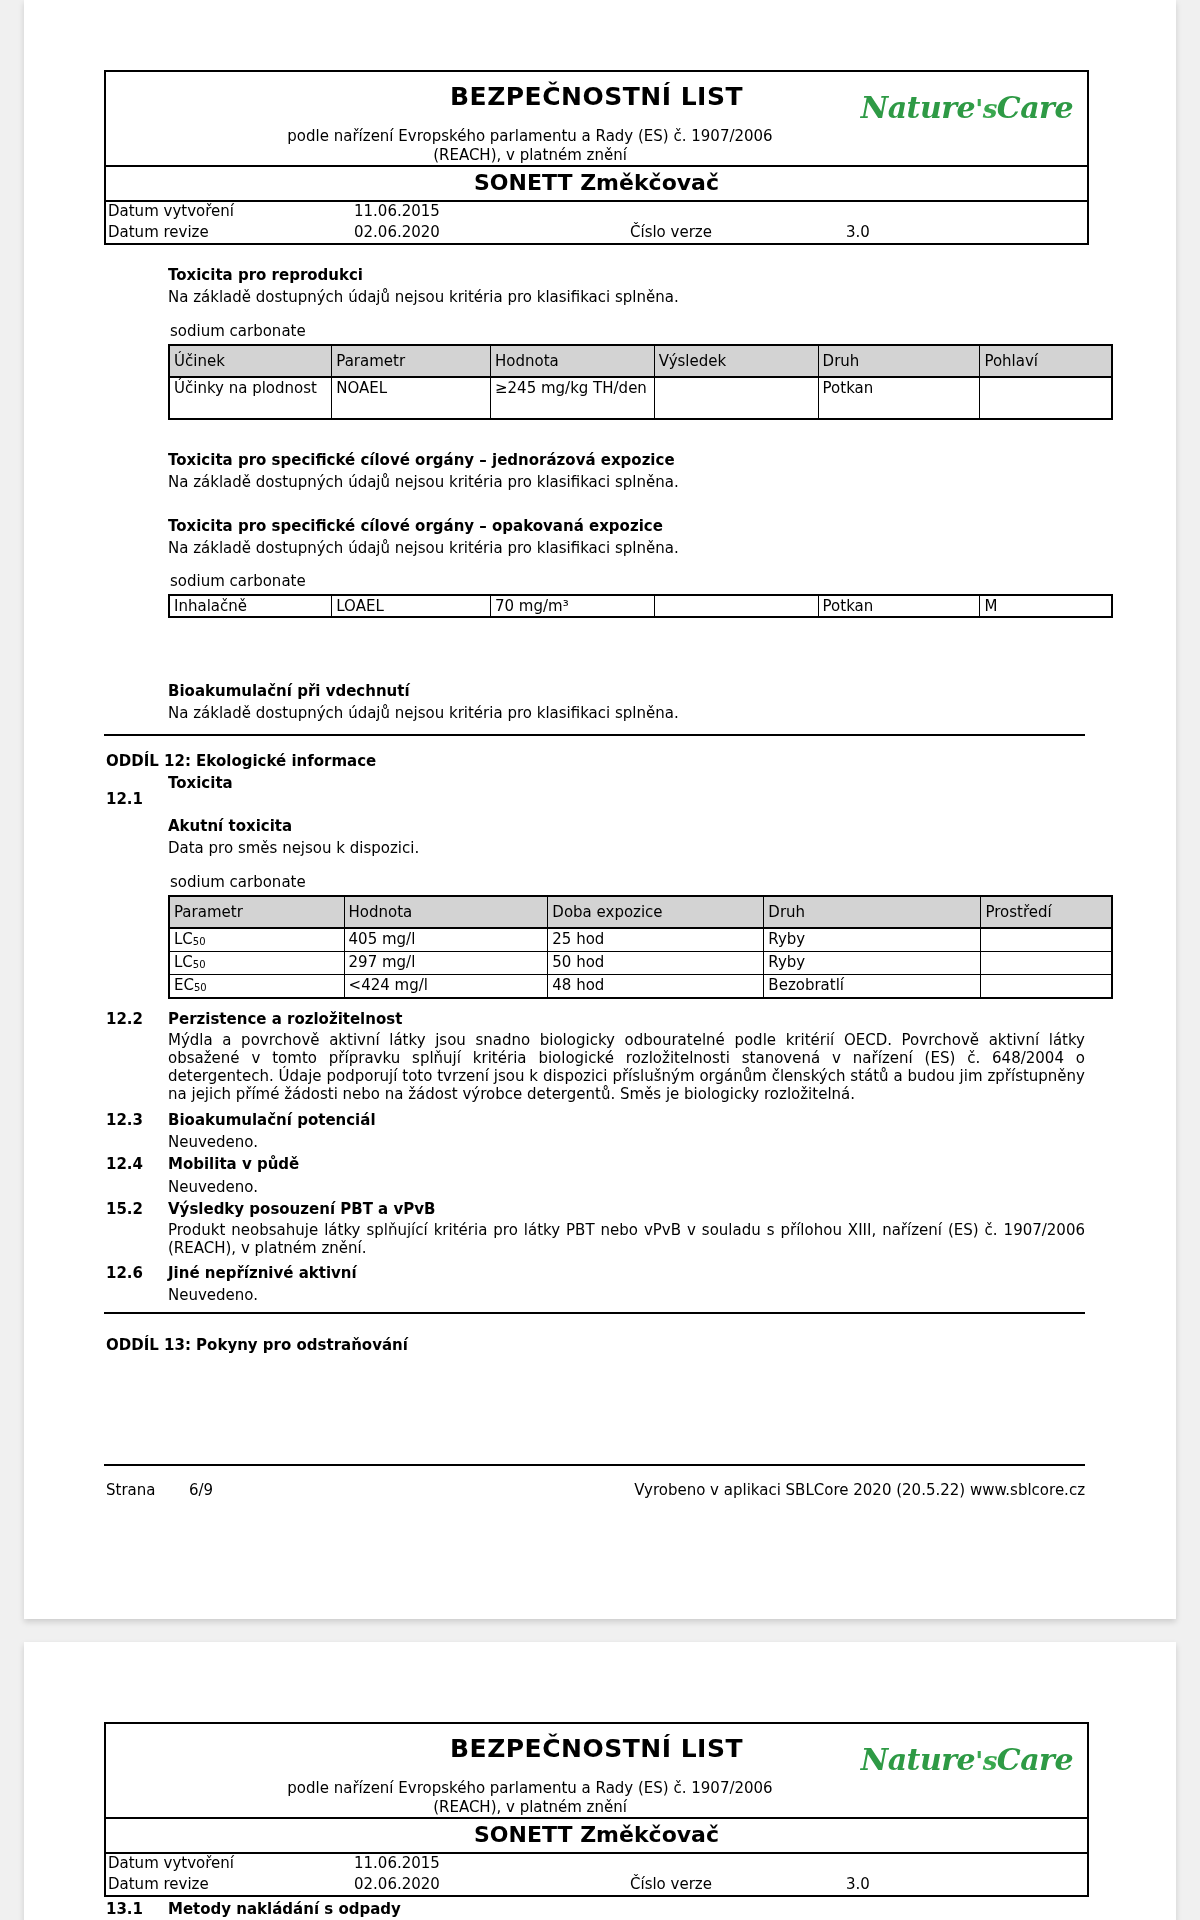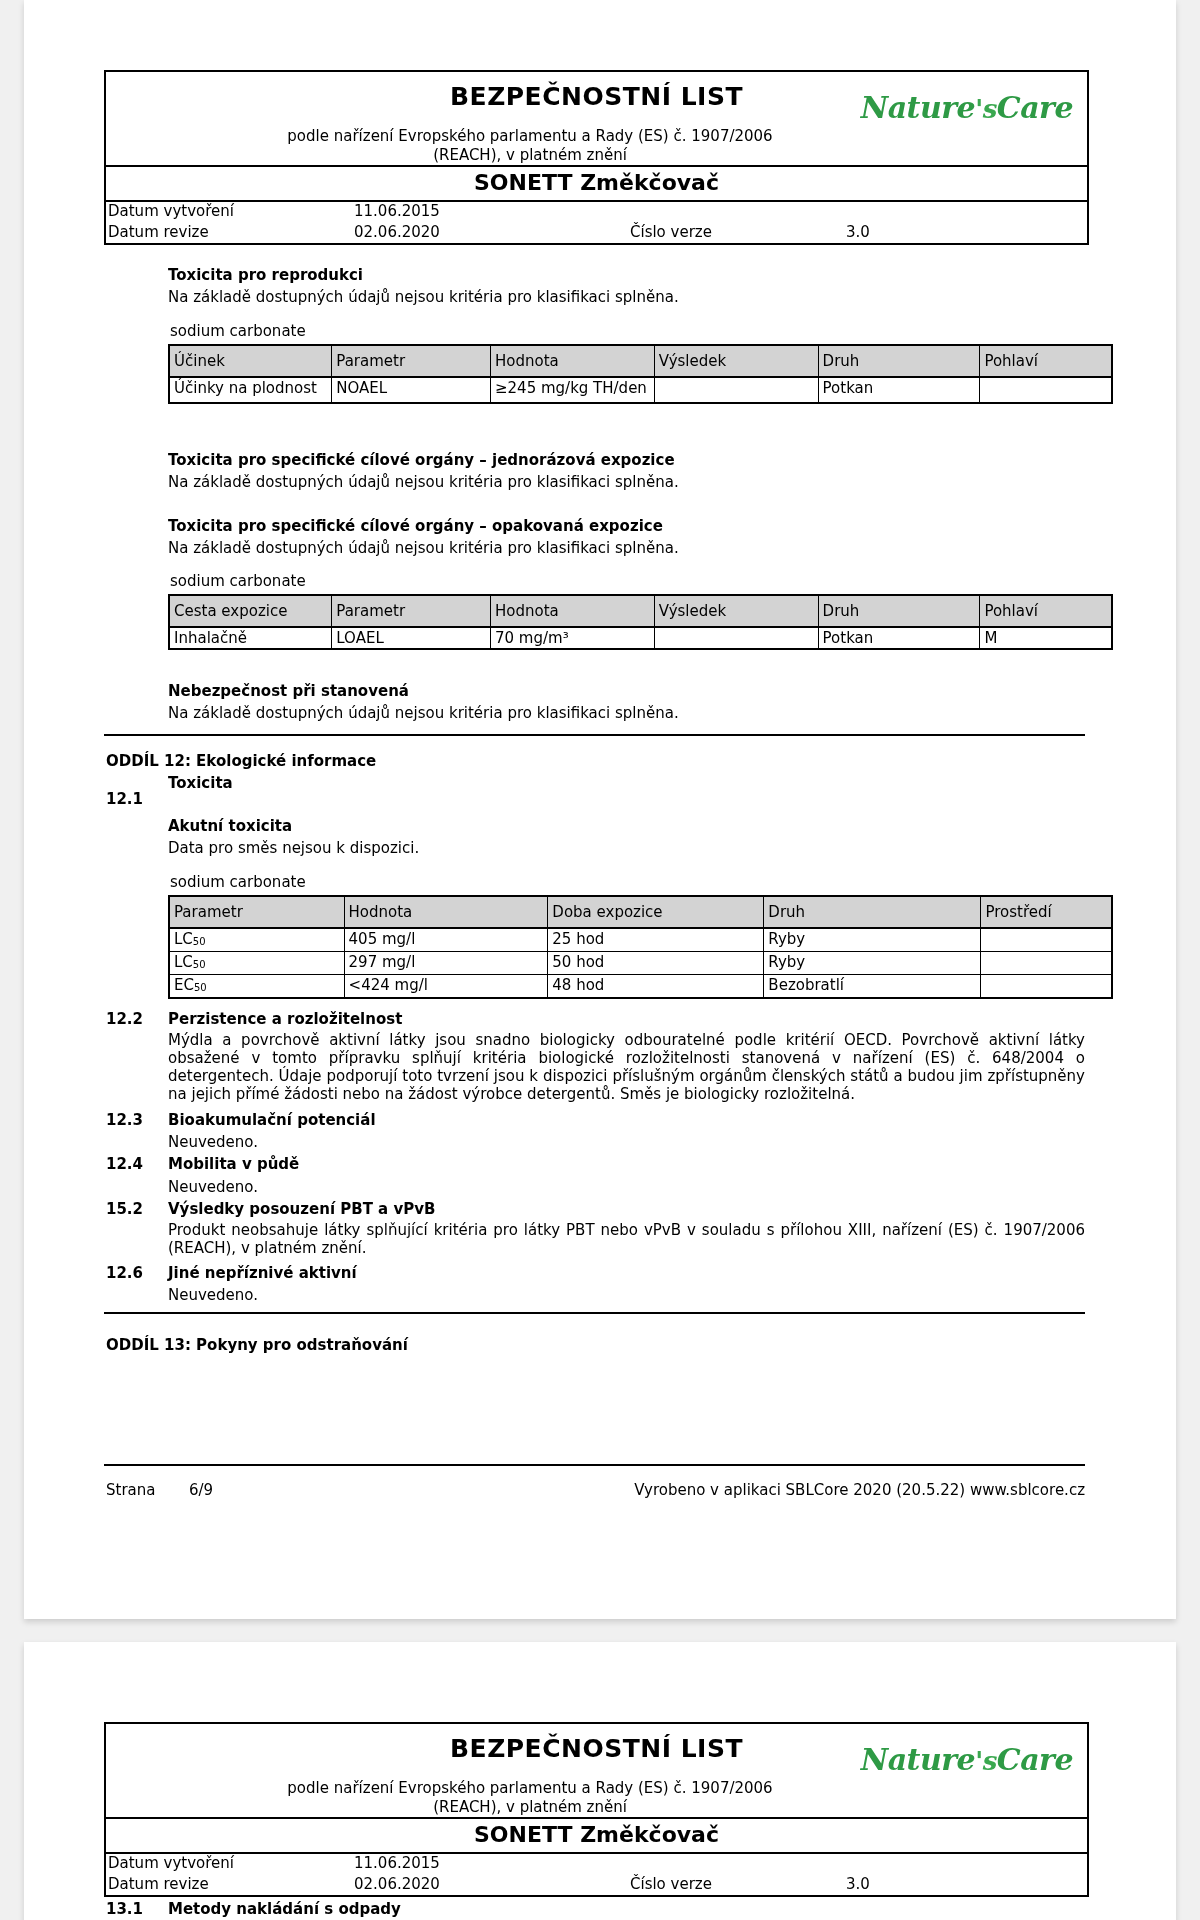--- a/index.html
+++ b/index.html
@@ -66,21 +66,21 @@
       </colgroup>
     <tbody>
         <tr>
       <th>Účinek</th>
       <th>Parametr</th>
       <th>Hodnota</th>
       <th>Výsledek</th>
       <th>Druh</th>
       <th>Pohlaví</th>
     </tr>
-    <tr style="height:26px;">
+    <tr style="height:42px;">
       <td>Účinky na plodnost</td>
       <td>NOAEL</td>
       <td>≥245 mg/kg TH/den</td>
       <td></td>
       <td>Potkan</td>
       <td></td>
     </tr>
   </tbody>
     </table>
 
@@ -93,40 +93,32 @@
   <table class="dt" style="left:144px;top:594px;width:945px;">
     <colgroup>
         <col style="width:159px">
         <col style="width:155px">
         <col style="width:160px">
         <col style="width:160px">
         <col style="width:158px">
         <col style="width:129px">
       </colgroup>
     <tbody>
-        <tr>
-      <th>Cesta expozice</th>
-      <th>Parametr</th>
-      <th>Hodnota</th>
-      <th>Výsledek</th>
-      <th>Druh</th>
-      <th>Pohlaví</th>
-    </tr>
     <tr>
       <td>Inhalačně</td>
       <td>LOAEL</td>
       <td>70 mg/m³</td>
       <td></td>
       <td>Potkan</td>
       <td>M</td>
     </tr>
   </tbody>
     </table>
 
-  <div class="abs h-bold" style="left:144px;top:682px;">Nebezpečnost při stanovená</div>
+  <div class="abs h-bold" style="left:144px;top:682px;">Bioakumulační při vdechnutí</div>
   <div class="abs txt" style="left:144px;top:704px;">Na základě dostupných údajů nejsou kritéria pro klasifikaci splněna.</div>
 
   <div class="rule" style="top:734px;"></div>
 
   <div class="abs h-bold" style="left:82px;top:752px;">ODDÍL 12: Ekologické informace</div>
   <div class="sec-num" style="top:774px;margin-top:16px;">12.1</div>
   <div class="sec-title" style="top:774px;">Toxicita</div>
   <div class="abs h-bold" style="left:144px;top:817px;text-align:right;">Akutní toxicita</div>
   <div class="abs txt" style="left:144px;top:839px;">Data pro směs nejsou k dispozici.</div>
   <div class="abs txt" style="left:146px;top:873px;">sodium carbonate</div>

